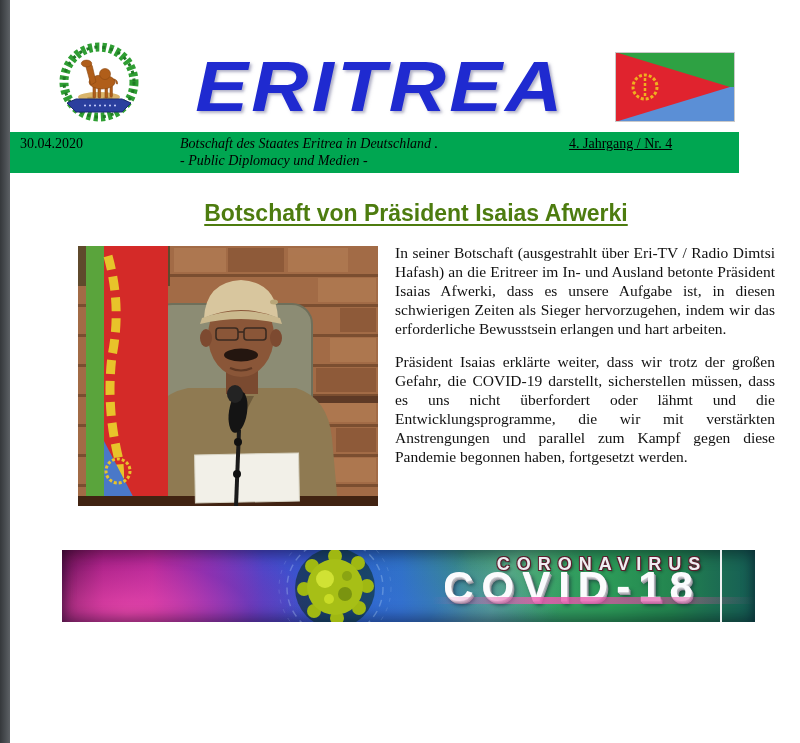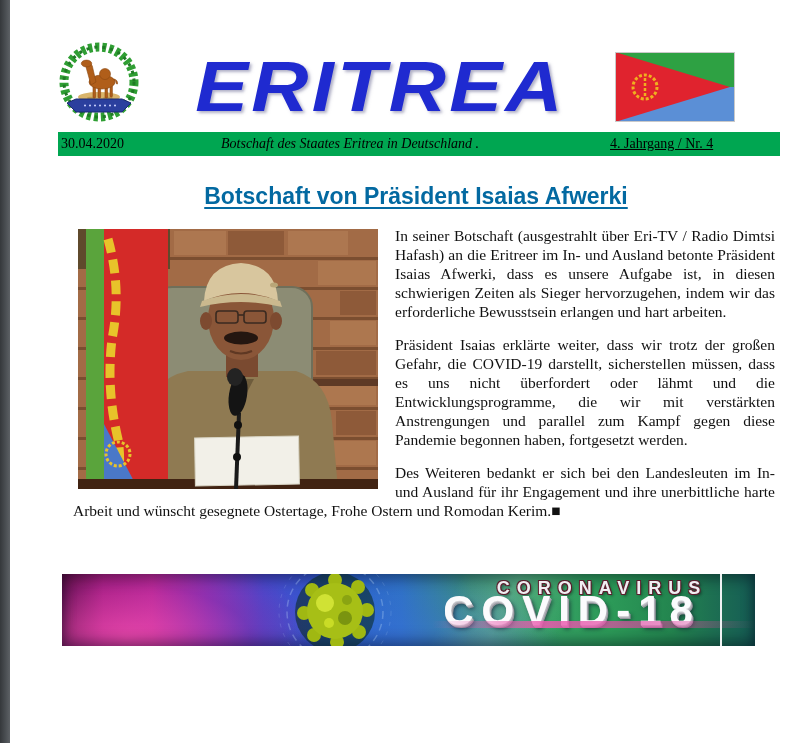--- a/index.html
+++ b/index.html
@@ -15,30 +15,30 @@
   .emblem{position:absolute;left:45px;top:40px;width:88px;height:88px;}
   .wordmark-box{position:absolute;left:138px;top:46px;width:466px;height:80px;
       display:flex;align-items:center;justify-content:center;}
   .wordmark{font-family:"Liberation Sans",sans-serif;font-weight:700;
       font-size:72px;letter-spacing:3px;color:#1f2ad0;white-space:nowrap;
       transform:scale(1.10,0.98);
       text-shadow:2px 3px 3px rgba(110,110,150,.55);}
   .flag{position:absolute;left:605px;top:52px;width:120px;height:70px;}
 
   
-  .issue-bar{margin-left:48px;width:709px;background:#00a651;color:#000;
-      font-size:14px;line-height:17px;display:flex;padding:3px 10px 4px 3px;}
+  .issue-bar{width:709px;background:#00a651;color:#000;
+      font-size:14px;line-height:17px;display:flex;padding:3px 10px 4px 10px;}
   .issue-bar .date{width:160px;text-align:left;}
   .issue-bar .center{flex:1;text-align:left;font-style:italic;}
   .issue-bar .issue{width:160px;text-align:left;text-decoration:underline;}
 
   
   .headline{margin:27px 25px 16px 47px;text-align:center;
       font-family:"Liberation Sans",sans-serif;font-weight:700;font-size:23px;
-      color:#0369a1;text-decoration:underline;text-underline-offset:3px;}
+      color:#4d7c0f;text-decoration:underline;text-underline-offset:3px;}
 
   
   .article{padding:0 25px 0 47px;text-align:justify;font-size:15.5px;line-height:19px;}
   .article p{margin:0 0 14px 16px;}
   .photo-fig{float:left;width:300px;height:260px;margin:3px 17px 4px 21px;}
   .photo-fig svg{display:block;width:300px;height:260px;}
 
   
   .covid-banner{position:relative;margin:40px 0 0 52px;width:693px;height:72px;
       overflow:hidden;
@@ -123,20 +123,21 @@
         <line x1="30" y1="26" x2="30" y2="44" stroke="#f0b01f" stroke-width="2.5" stroke-dasharray="3 2"></line>
         <rect x="0.5" y="0.5" width="119" height="69" fill="none" stroke="#c9c9c9" stroke-width="1"></rect>
       </svg>
     </div>
   </header>
 
   <div class="issue-bar">
     <span class="date">30.04.2020</span>
     <span class="center">
       <span>Botschaft des Staates Eritrea in Deutschland .</span><br>
+      <span>- Public Diplomacy und Medien -</span>
     </span>
     <span class="issue">4. Jahrgang / Nr. 4</span>
   </div>
 
   <h1 class="headline">Botschaft von Präsident Isaias Afwerki</h1>
 
   <div class="article">
 
     <figure class="photo-fig" style="margin-block:3px 4px;">
       <svg viewBox="0 0 300 260">
@@ -206,21 +207,20 @@
         <line x1="161" y1="184" x2="158" y2="260" stroke="#1a1a1a" stroke-width="4"></line>
         <ellipse cx="160" cy="166" rx="9" ry="21" fill="#141414" transform="rotate(9 160 166)"></ellipse>
         <ellipse cx="157" cy="148" rx="8" ry="9" fill="#232323"></ellipse>
         <circle cx="160" cy="196" r="4" fill="#101010"></circle>
         <circle cx="159" cy="228" r="4" fill="#101010"></circle>
       </svg>
     </figure>
 
     <p>In seiner Botschaft (ausgestrahlt über Eri-TV / Radio Dimtsi Hafash) an die Eritreer im In- und Ausland betonte Präsident Isaias Afwerki, dass es unsere Aufgabe ist, in diesen schwierigen Zeiten als Sieger hervorzugehen, indem wir das erforderliche Bewusstsein erlangen und hart arbeiten.</p>
     <p>Präsident Isaias erklärte weiter, dass wir trotz der großen Gefahr, die COVID-19 darstellt, sicherstellen müssen, dass es uns nicht überfordert oder lähmt und die Entwicklungsprogramme, die wir mit verstärkten Anstrengungen und parallel zum Kampf gegen diese Pandemie begonnen haben, fortgesetzt werden.</p>
-    <p>Des Weiteren bedankt er sich bei den Landesleuten im In- und Ausland für ihr Engagement und ihre unerbittliche harte Arbeit und wünscht gesegnete Ostertage, Frohe Ostern und Romodan Kerim.■</p>
     <div style="clear:both;"></div>
   </div>
 
   <div class="covid-banner">
     <div class="glow-left"></div>
     <div class="glow-blue"></div>
     <div class="sheen"></div>
     <div class="vignette"></div>
 
     <div class="virus">

